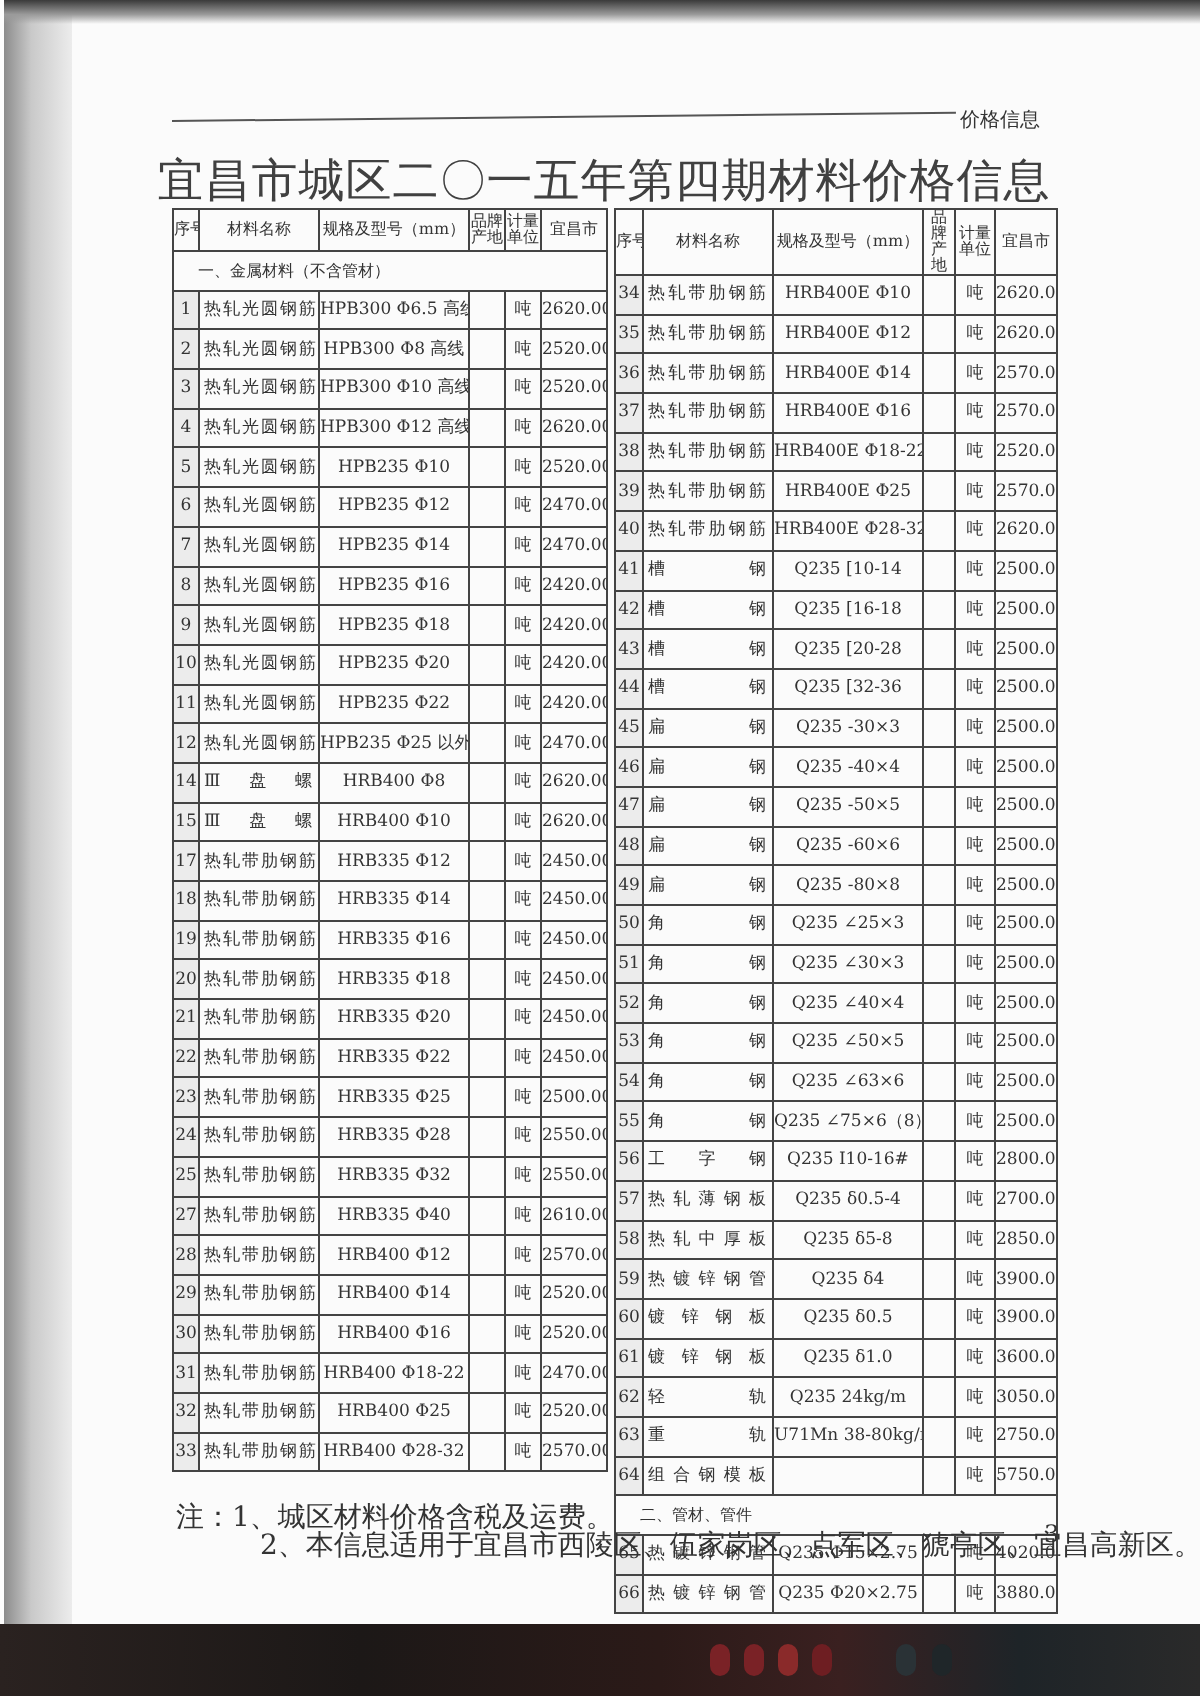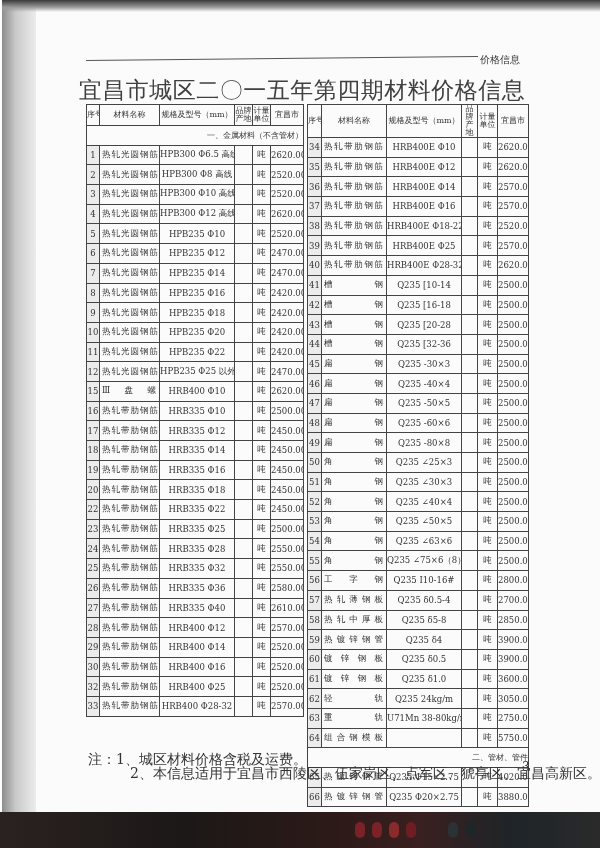--- a/index.html
+++ b/index.html
@@ -10,21 +10,21 @@
   .photo-strip{position:absolute;left:0;top:812px;width:600px;height:36px;background:linear-gradient(90deg,#2a2220 0%,#1c1817 30%,#2b1a18 55%,#3a2020 70%,#1e2428 85%,#2a2a2a 100%);}
   .bead{position:absolute;top:822px;width:10px;height:16px;border-radius:5px;background:#7a2226;}
   .rule{position:absolute;left:84px;top:60px;width:392px;height:1px;background:#555;transform:rotate(-0.6deg);transform-origin:left center;}
   .section-label{position:absolute;left:478px;top:53px;font-size:10px;color:#333;}
   .title{position:absolute;left:0;width:600px;top:75px;text-align:center;font-size:23px;font-weight:normal;letter-spacing:0.5px;color:#404040;}
   table{position:absolute;border-collapse:collapse;font-size:8.5px;table-layout:fixed;}
   td,th{border:1px solid #444;padding:0;height:18.7px;text-align:center;white-space:nowrap;overflow:hidden;font-weight:normal;color:#333;}
   th{height:20px;font-size:8px;line-height:8px;}
   td.idx{background:#ececec;}
   td.name{text-align:justify;text-align-last:justify;padding:0 2px;letter-spacing:1px;}
-  td.section{text-align:right;padding-left:12px;font-size:8px;}
+  td.section{text-align:left;padding-left:12px;font-size:8px;}
   #tbl-left{left:84px;top:104px;width:217px;}
   #tbl-right{left:305px;top:104px;width:221px;}
   .notes{position:absolute;left:86px;top:752px;font-size:14px;line-height:14px;color:#333;}
   .notes .n2{padding-left:18px;margin-left:24px;}
   .page-num{position:absolute;left:520px;top:760px;font-size:12px;color:#333;}
 </style>
 </head>
 <body>
 
 <div class="page">
@@ -148,36 +148,36 @@
         </tr>
         <tr>
           <td class="idx">12</td>
           <td class="name">热轧光圆钢筋</td>
           <td class="spec">HPB235  Φ25 以外</td>
           <td class="brand"></td>
           <td class="unit">吨</td>
           <td class="price">2470.00</td>
         </tr>
         <tr>
+          <td class="idx">14</td>
+          <td class="name">Ⅲ盘螺</td>
+          <td class="spec">HRB400  Φ8</td>
+          <td class="brand"></td>
+          <td class="unit">吨</td>
+          <td class="price">2620.00</td>
+        </tr>
+        <tr>
           <td class="idx">15</td>
           <td class="name">Ⅲ盘螺</td>
           <td class="spec">HRB400  Φ10</td>
           <td class="brand"></td>
           <td class="unit">吨</td>
           <td class="price">2620.00</td>
         </tr>
         <tr>
-          <td class="idx">16</td>
-          <td class="name">热轧带肋钢筋</td>
-          <td class="spec">HRB335  Φ10</td>
-          <td class="brand"></td>
-          <td class="unit">吨</td>
-          <td class="price">2500.00</td>
-        </tr>
-        <tr>
           <td class="idx">17</td>
           <td class="name">热轧带肋钢筋</td>
           <td class="spec">HRB335  Φ12</td>
           <td class="brand"></td>
           <td class="unit">吨</td>
           <td class="price">2450.00</td>
         </tr>
         <tr>
           <td class="idx">18</td>
           <td class="name">热轧带肋钢筋</td>
@@ -196,20 +196,28 @@
         </tr>
         <tr>
           <td class="idx">20</td>
           <td class="name">热轧带肋钢筋</td>
           <td class="spec">HRB335  Φ18</td>
           <td class="brand"></td>
           <td class="unit">吨</td>
           <td class="price">2450.00</td>
         </tr>
         <tr>
+          <td class="idx">21</td>
+          <td class="name">热轧带肋钢筋</td>
+          <td class="spec">HRB335  Φ20</td>
+          <td class="brand"></td>
+          <td class="unit">吨</td>
+          <td class="price">2450.00</td>
+        </tr>
+        <tr>
           <td class="idx">22</td>
           <td class="name">热轧带肋钢筋</td>
           <td class="spec">HRB335  Φ22</td>
           <td class="brand"></td>
           <td class="unit">吨</td>
           <td class="price">2450.00</td>
         </tr>
         <tr>
           <td class="idx">23</td>
           <td class="name">热轧带肋钢筋</td>
@@ -228,28 +236,20 @@
         </tr>
         <tr>
           <td class="idx">25</td>
           <td class="name">热轧带肋钢筋</td>
           <td class="spec">HRB335  Φ32</td>
           <td class="brand"></td>
           <td class="unit">吨</td>
           <td class="price">2550.00</td>
         </tr>
         <tr>
-          <td class="idx">26</td>
-          <td class="name">热轧带肋钢筋</td>
-          <td class="spec">HRB335  Φ36</td>
-          <td class="brand"></td>
-          <td class="unit">吨</td>
-          <td class="price">2580.00</td>
-        </tr>
-        <tr>
           <td class="idx">27</td>
           <td class="name">热轧带肋钢筋</td>
           <td class="spec">HRB335  Φ40</td>
           <td class="brand"></td>
           <td class="unit">吨</td>
           <td class="price">2610.00</td>
         </tr>
         <tr>
           <td class="idx">28</td>
           <td class="name">热轧带肋钢筋</td>
@@ -266,20 +266,28 @@
           <td class="unit">吨</td>
           <td class="price">2520.00</td>
         </tr>
         <tr>
           <td class="idx">30</td>
           <td class="name">热轧带肋钢筋</td>
           <td class="spec">HRB400  Φ16</td>
           <td class="brand"></td>
           <td class="unit">吨</td>
           <td class="price">2520.00</td>
+        </tr>
+        <tr>
+          <td class="idx">31</td>
+          <td class="name">热轧带肋钢筋</td>
+          <td class="spec">HRB400  Φ18-22</td>
+          <td class="brand"></td>
+          <td class="unit">吨</td>
+          <td class="price">2470.00</td>
         </tr>
         <tr>
           <td class="idx">32</td>
           <td class="name">热轧带肋钢筋</td>
           <td class="spec">HRB400  Φ25</td>
           <td class="brand"></td>
           <td class="unit">吨</td>
           <td class="price">2520.00</td>
         </tr>
         <tr>

